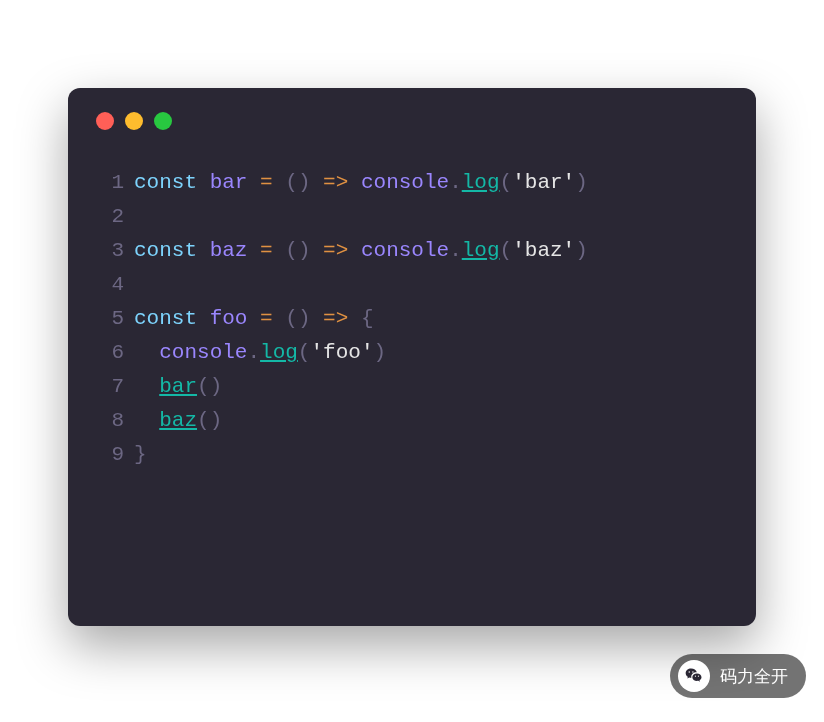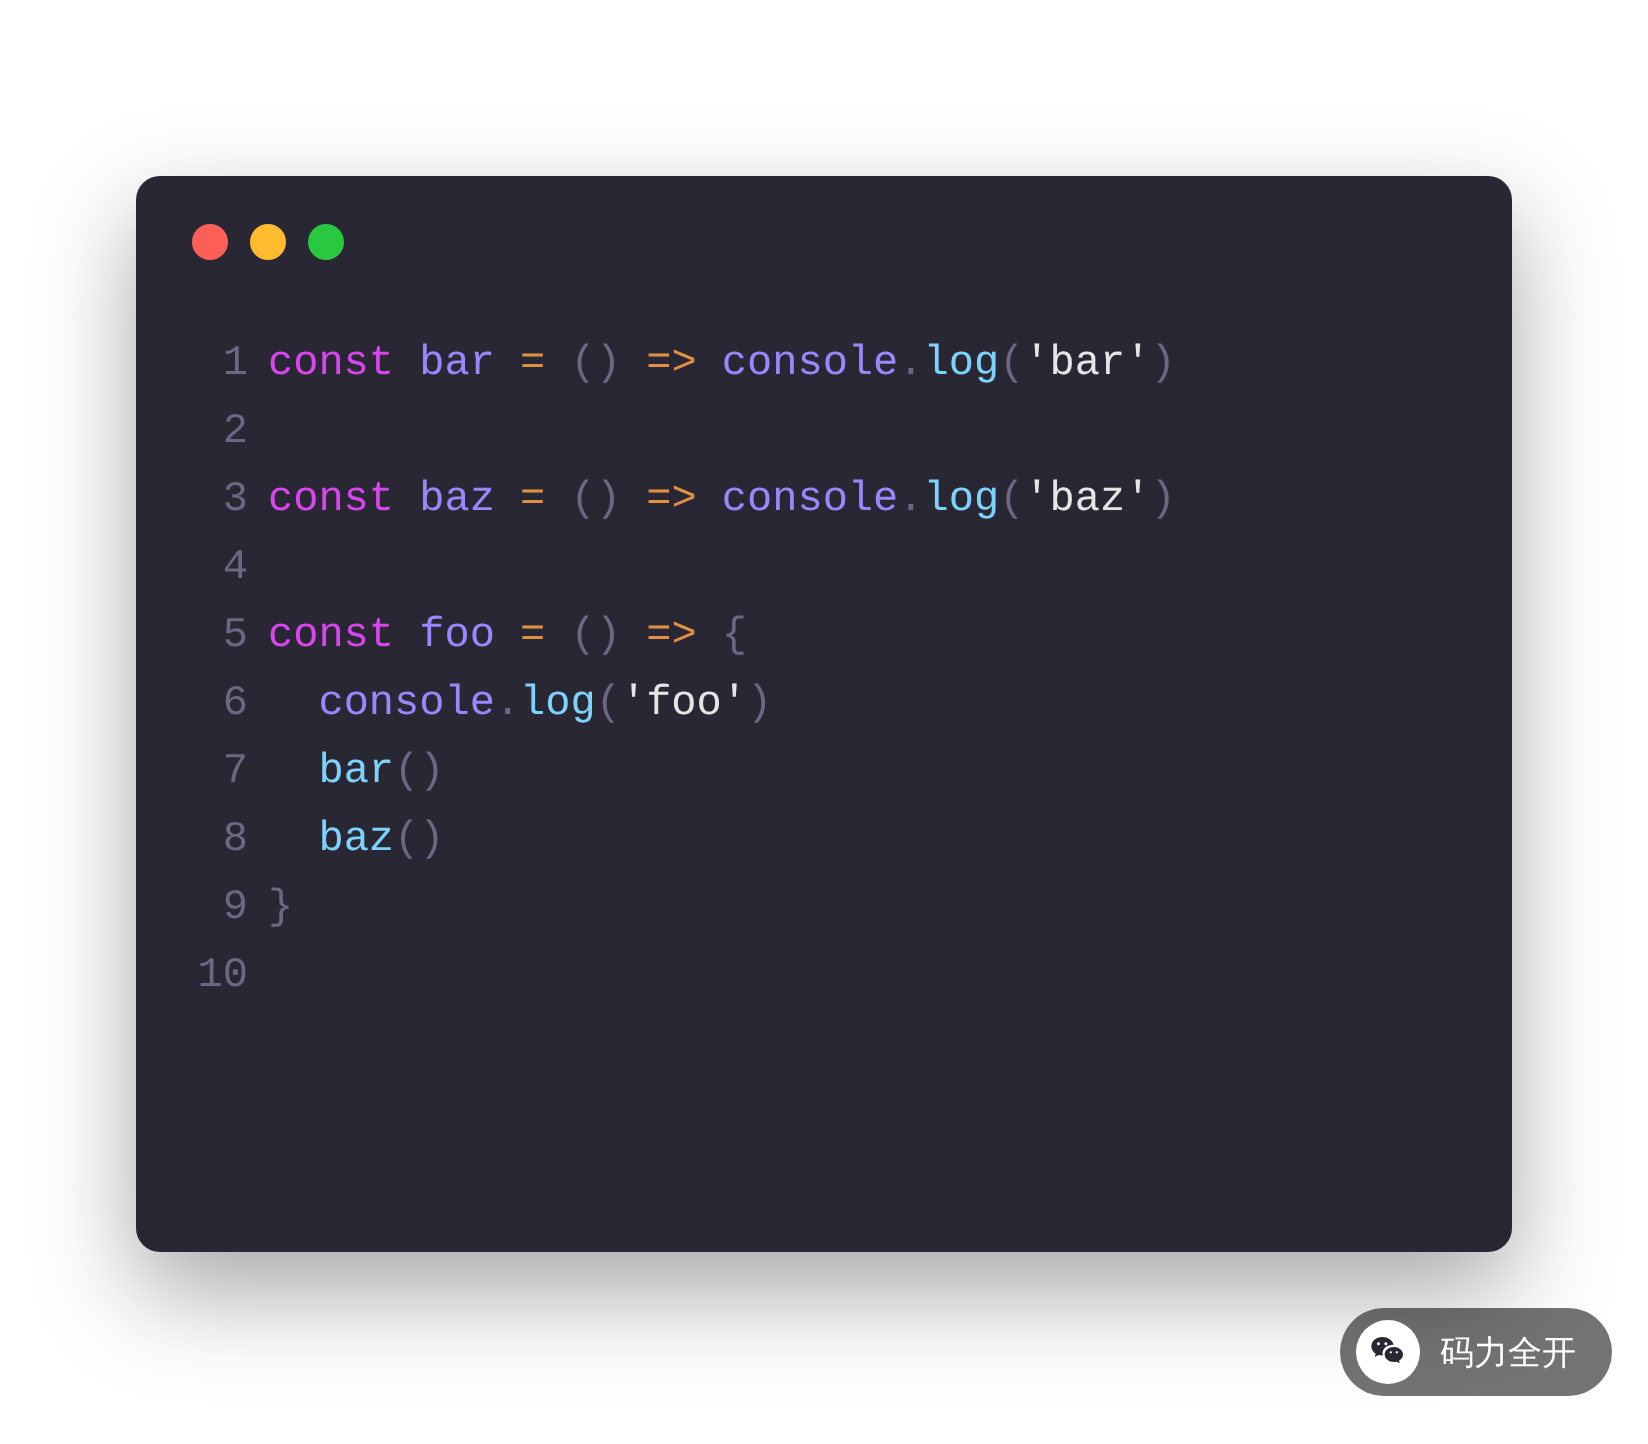--- a/index.html
+++ b/index.html
@@ -47,29 +47,29 @@
     .gutter {
       width: 38px;
       text-align: right;
       color: #6c6783;
       padding-right: 10px;
       flex-shrink: 0;
       user-select: none;
     }
     .line-content { flex: 1; }
 
-    .tok-keyword  { color: #d946ef; }
+    .tok-keyword  { color: #7dd3fc; }
     .tok-ident    { color: #9a86fd; }
     .tok-op       { color: #e09142; }
     .tok-dot      { color: #6c6783; }
     .tok-paren    { color: #6c6783; }
     .tok-brace    { color: #6c6783; }
     .tok-string   { color: #e5e5e5; }
     .tok-plain    { color: #b0a9c7; }
-    .tok-call     { color: #7dd3fc; }
+    .tok-call     { color: #14b8a6; text-decoration: underline; }
 
     .footer-badge {
       position: absolute;
       right: 18px;
       bottom: 24px;
       display: flex;
       align-items: center;
       gap: 10px;
       background: rgba(0,0,0,0.55);
       border-radius: 24px;
@@ -102,21 +102,20 @@
   <div class="code-area" id="code-area">
       <div class="code-line"><span class="gutter">1</span><span class="line-content"><span class="tok-keyword">const </span><span class="tok-ident">bar</span><span class="tok-plain"> </span><span class="tok-op">=</span><span class="tok-plain"> </span><span class="tok-paren">(</span><span class="tok-paren">)</span><span class="tok-plain"> </span><span class="tok-op">=&gt;</span><span class="tok-plain"> </span><span class="tok-ident">console</span><span class="tok-dot">.</span><span class="tok-call">log</span><span class="tok-paren">(</span><span class="tok-string">'bar'</span><span class="tok-paren">)</span></span></div>
       <div class="code-line"><span class="gutter">2</span><span class="line-content"></span></div>
       <div class="code-line"><span class="gutter">3</span><span class="line-content"><span class="tok-keyword">const </span><span class="tok-ident">baz</span><span class="tok-plain"> </span><span class="tok-op">=</span><span class="tok-plain"> </span><span class="tok-paren">(</span><span class="tok-paren">)</span><span class="tok-plain"> </span><span class="tok-op">=&gt;</span><span class="tok-plain"> </span><span class="tok-ident">console</span><span class="tok-dot">.</span><span class="tok-call">log</span><span class="tok-paren">(</span><span class="tok-string">'baz'</span><span class="tok-paren">)</span></span></div>
       <div class="code-line"><span class="gutter">4</span><span class="line-content"></span></div>
       <div class="code-line"><span class="gutter">5</span><span class="line-content"><span class="tok-keyword">const </span><span class="tok-ident">foo</span><span class="tok-plain"> </span><span class="tok-op">=</span><span class="tok-plain"> </span><span class="tok-paren">(</span><span class="tok-paren">)</span><span class="tok-plain"> </span><span class="tok-op">=&gt;</span><span class="tok-plain"> </span><span class="tok-brace">{</span></span></div>
       <div class="code-line"><span class="gutter">6</span><span class="line-content"><span class="tok-plain">  </span><span class="tok-ident">console</span><span class="tok-dot">.</span><span class="tok-call">log</span><span class="tok-paren">(</span><span class="tok-string">'foo'</span><span class="tok-paren">)</span></span></div>
       <div class="code-line"><span class="gutter">7</span><span class="line-content"><span class="tok-plain">  </span><span class="tok-call">bar</span><span class="tok-paren">(</span><span class="tok-paren">)</span></span></div>
       <div class="code-line"><span class="gutter">8</span><span class="line-content"><span class="tok-plain">  </span><span class="tok-call">baz</span><span class="tok-paren">(</span><span class="tok-paren">)</span></span></div>
       <div class="code-line"><span class="gutter">9</span><span class="line-content"><span class="tok-brace">}</span></span></div>
-      <div class="code-line"><span class="gutter">10</span><span class="line-content"></span></div>
     </div>
 </div>
 
 <div class="footer-badge">
   <div class="footer-icon">
     <svg viewBox="0 0 24 24" width="20" height="20" fill="#2a2734">
       <path d="M8.5 3C4.9 3 2 5.5 2 8.6c0 1.8 1 3.4 2.6 4.4l-.6 2 2.3-1.2c.7.2 1.4.3 2.2.3h.4c-.1-.4-.2-.9-.2-1.3 0-2.9 2.8-5.2 6.3-5.2h.4C14.7 4.9 11.9 3 8.5 3zm-2.2 3.2c.5 0 .9.4.9.9s-.4.9-.9.9-.9-.4-.9-.9.4-.9.9-.9zm4.4 0c.5 0 .9.4.9.9s-.4.9-.9.9-.9-.4-.9-.9.4-.9.9-.9zM15.5 9C12.5 9 10 11 10 13.5S12.5 18 15.5 18c.6 0 1.2-.1 1.7-.2l1.9 1-.5-1.6c1.4-.8 2.4-2.1 2.4-3.7C21 11 18.5 9 15.5 9zm-1.8 2.5c.4 0 .7.3.7.7s-.3.7-.7.7-.7-.3-.7-.7.3-.7.7-.7zm3.6 0c.4 0 .7.3.7.7s-.3.7-.7.7-.7-.3-.7-.7.3-.7.7-.7z"></path>
     </svg>
   </div>
   <span class="footer-text">码力全开</span>

